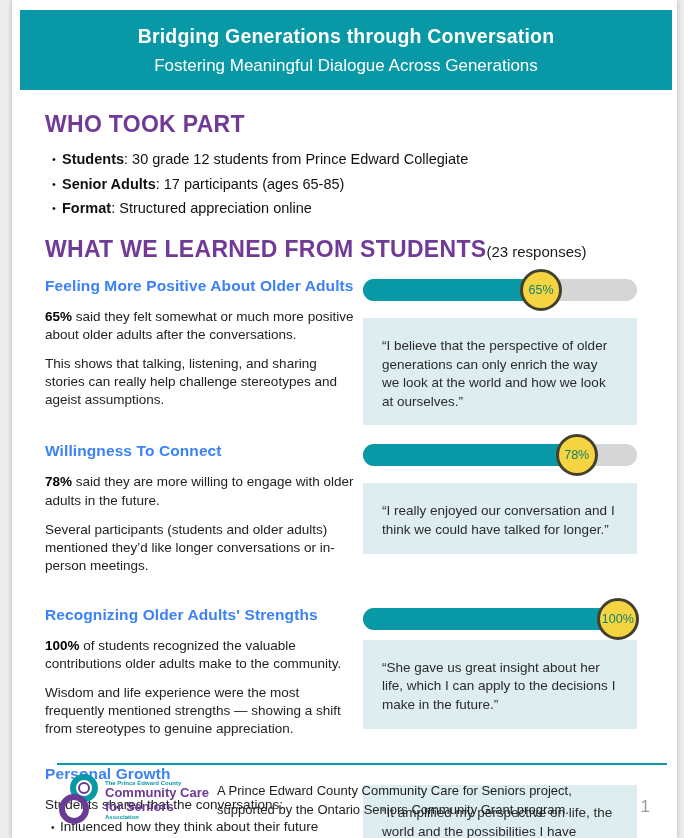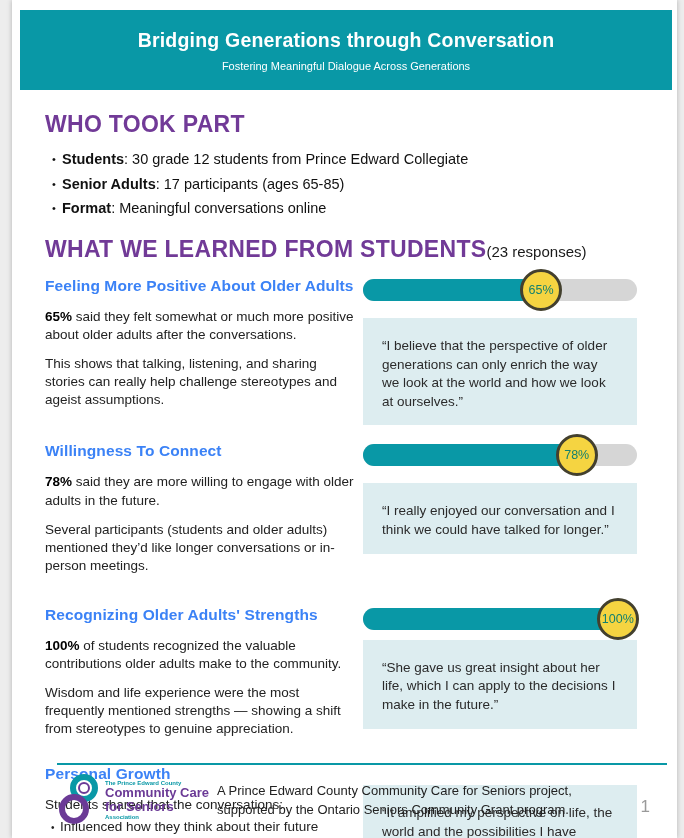--- a/index.html
+++ b/index.html
@@ -9,21 +9,21 @@
     background:#ffffff; box-shadow:0 0 5px rgba(0,0,0,.25);
     overflow:hidden;
   }
   
   .band {
     margin:10px 5px 0 8px; height:80px; background:#0998A6;
     display:flex; flex-direction:column; align-items:center; justify-content:center;
     color:#ffffff; text-align:center;
   }
   .band .title { font-size:19.5px; font-weight:bold; letter-spacing:.2px; margin-bottom:8px; }
-  .band .subtitle { font-size:11px; font-weight:normal; }
+  .band .subtitle { font-size:17px; font-weight:normal; }
 
   
   .content { padding:0 40px 0 33px; }
   .h-purple { color:#713A97; font-weight:bold; font-size:23px; letter-spacing:.3px; }
   .who-heading { margin-top:21px; }
   .who-list { list-style:none; margin-top:9px; margin-left:7px; }
   .who-list li { font-size:14.5px; color:#111; line-height:1.7; position:relative; padding-left:10px; }
   .who-list li::before { content:"•"; position:absolute; left:0; top:0; font-size:11px; line-height:2.3; color:#111; }
   .learned-heading { margin-top:15px; display:flex; align-items:baseline; gap:0; }
   .learned-note { color:#1a1a1a; font-weight:normal; font-size:15px; letter-spacing:0; }
@@ -75,21 +75,21 @@
     <div class="title">Bridging Generations through Conversation</div>
     <div class="subtitle">Fostering Meaningful Dialogue Across Generations</div>
   </div>
 
   <div class="content">
 
     <div class="h-purple who-heading">WHO TOOK PART</div>
     <ul class="who-list">
       <li><strong>Students</strong><span>: 30 grade 12 students from Prince Edward Collegiate</span></li>
       <li><strong>Senior Adults</strong><span>: 17 participants (ages 65-85)</span></li>
-      <li><strong>Format</strong><span>: Meaningful conversations online</span></li>
+      <li><strong>Format</strong><span>: Structured appreciation online</span></li>
     </ul>
 
     <div class="learned-heading">
       <span class="h-purple">WHAT WE LEARNED FROM STUDENTS</span>
       <span class="learned-note">(23 responses)</span>
     </div>
 
     <div class="row" style="margin-top:14px">
       <div class="col-l">
         <div class="sec-h">Feeling More Positive About Older Adults</div>

